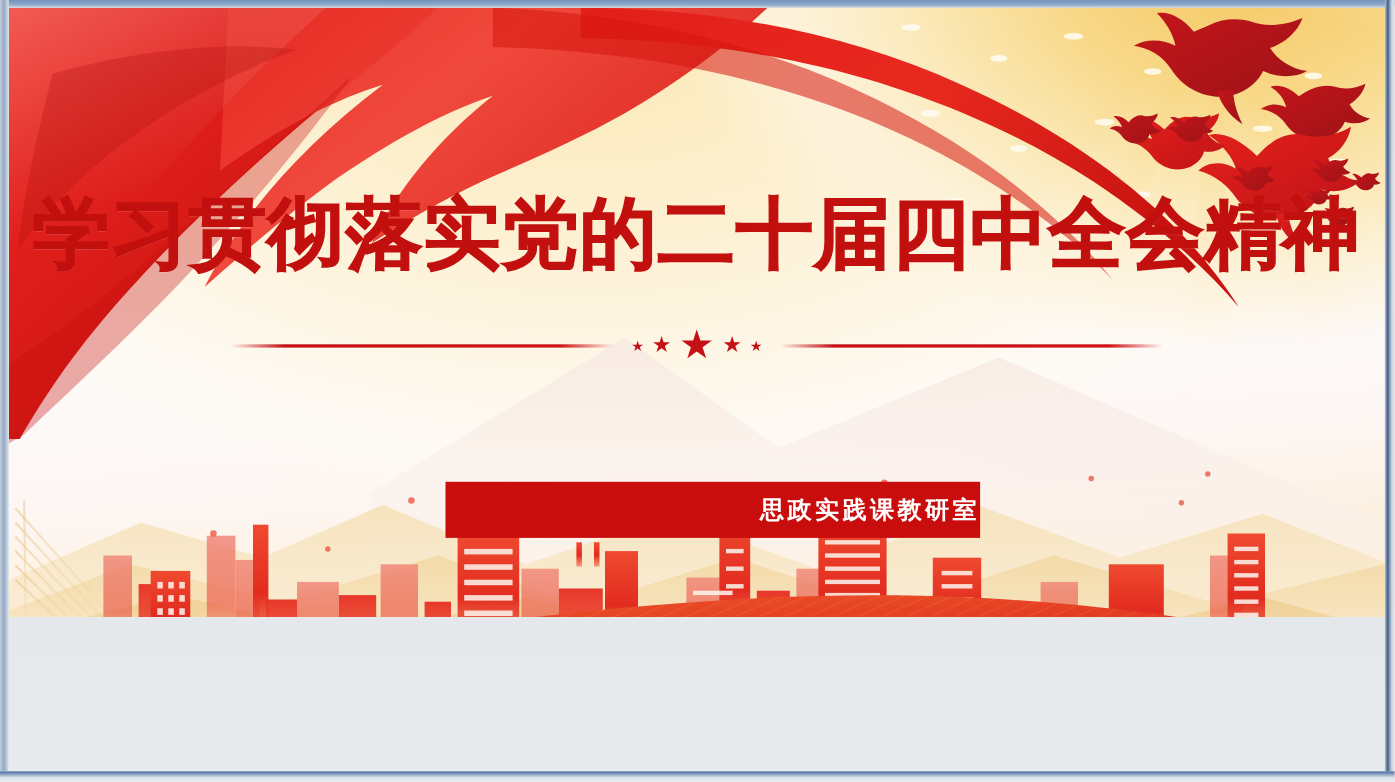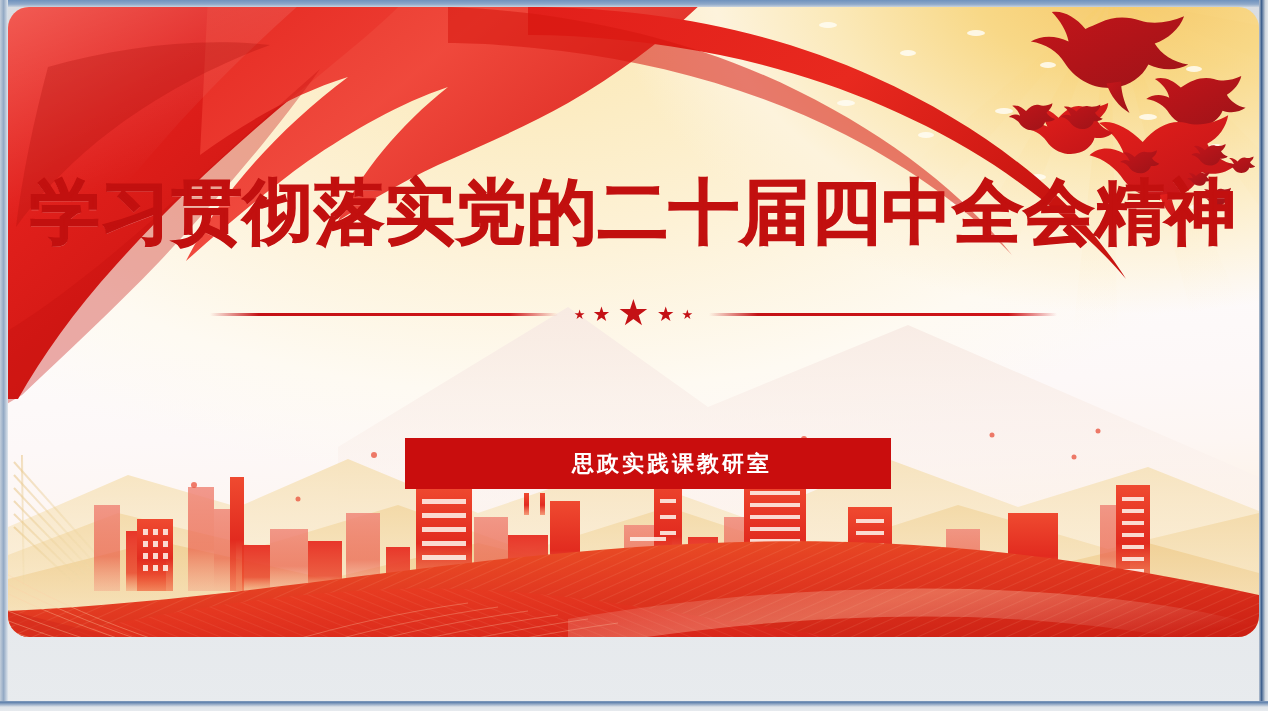--- a/index.html
+++ b/index.html
@@ -25,37 +25,36 @@
                   background:linear-gradient(90deg,#c3cedb 0%, #93a9c4 45%, #dfe5ec 100%); }
   #frame-right  { top:0;  right:0; width:9px;  height:711px;
                   background:linear-gradient(270deg,#e4e8ed 0%, #cfd6de 30%, #3f608d 72%, #b9c5d4 100%); }
   #frame-bottom { bottom:0; left:0; width:1268px; height:10px;
                   background:linear-gradient(0deg,#e7eaee 0%, #dfe4ea 40%, #5d7fab 88%, #8aa3c2 100%); }
 
   
   #canvas {
     position:absolute;
     top:7px; left:8px;
-    width:1251px; height:630px;
+    width:1251px; height:554px;
     overflow:hidden;
     background:
       radial-gradient(ellipse 640px 420px at 90% -6%, #f6c664 0%, #f8d887 26%, #fbe9b9 48%, #fdf3dc 66%, rgba(255,250,244,0) 82%),
       radial-gradient(ellipse 900px 520px at 42% 2%, #fbe8b4 0%, #fdf1d4 40%, #fefaf2 72%, rgba(255,255,255,0) 90%),
       linear-gradient(176deg,
          #fbeac0 0%,
          #fdf2da 13%,
          #fef8ec 26%,
          #fefbf6 38%,
          #fdfafa 50%,
          #fdf8f8 62%,
          #fdf6f3 72%,
          #fdf3e9 80%,
          #fcefdd 88%,
          #fbead0 100%);
-    border-radius: 21px;
   }
   .layer { position:absolute; inset:0; pointer-events:none; }
 
   
   #title-block {
     position:absolute; z-index:40;
     left:0; top:168px; width:1251px;
     text-align:center;
   }
   #main-title {
@@ -84,21 +83,21 @@
   .star-xs { font-size:13px; }
   .star-sm { font-size:20px; }
   .star-lg { font-size:36px; margin-top:-2px; }
 
   
   #subtitle-box {
     position:absolute; z-index:40;
     left:397px; top:431px;
     width:486px; height:51px;
     background:#c90d0d;
-    display:flex; align-items:center; justify-content:center;padding-left:48px;
+    display:flex; align-items:center; justify-content:flex-end;padding-left:48px;
   }
   #subtitle-text {
     color:#ffffff;
     font-size:22px;
     font-weight:700;
     letter-spacing:3px;
     font-family:"Liberation Sans","DejaVu Sans",sans-serif;
   }
 
   

